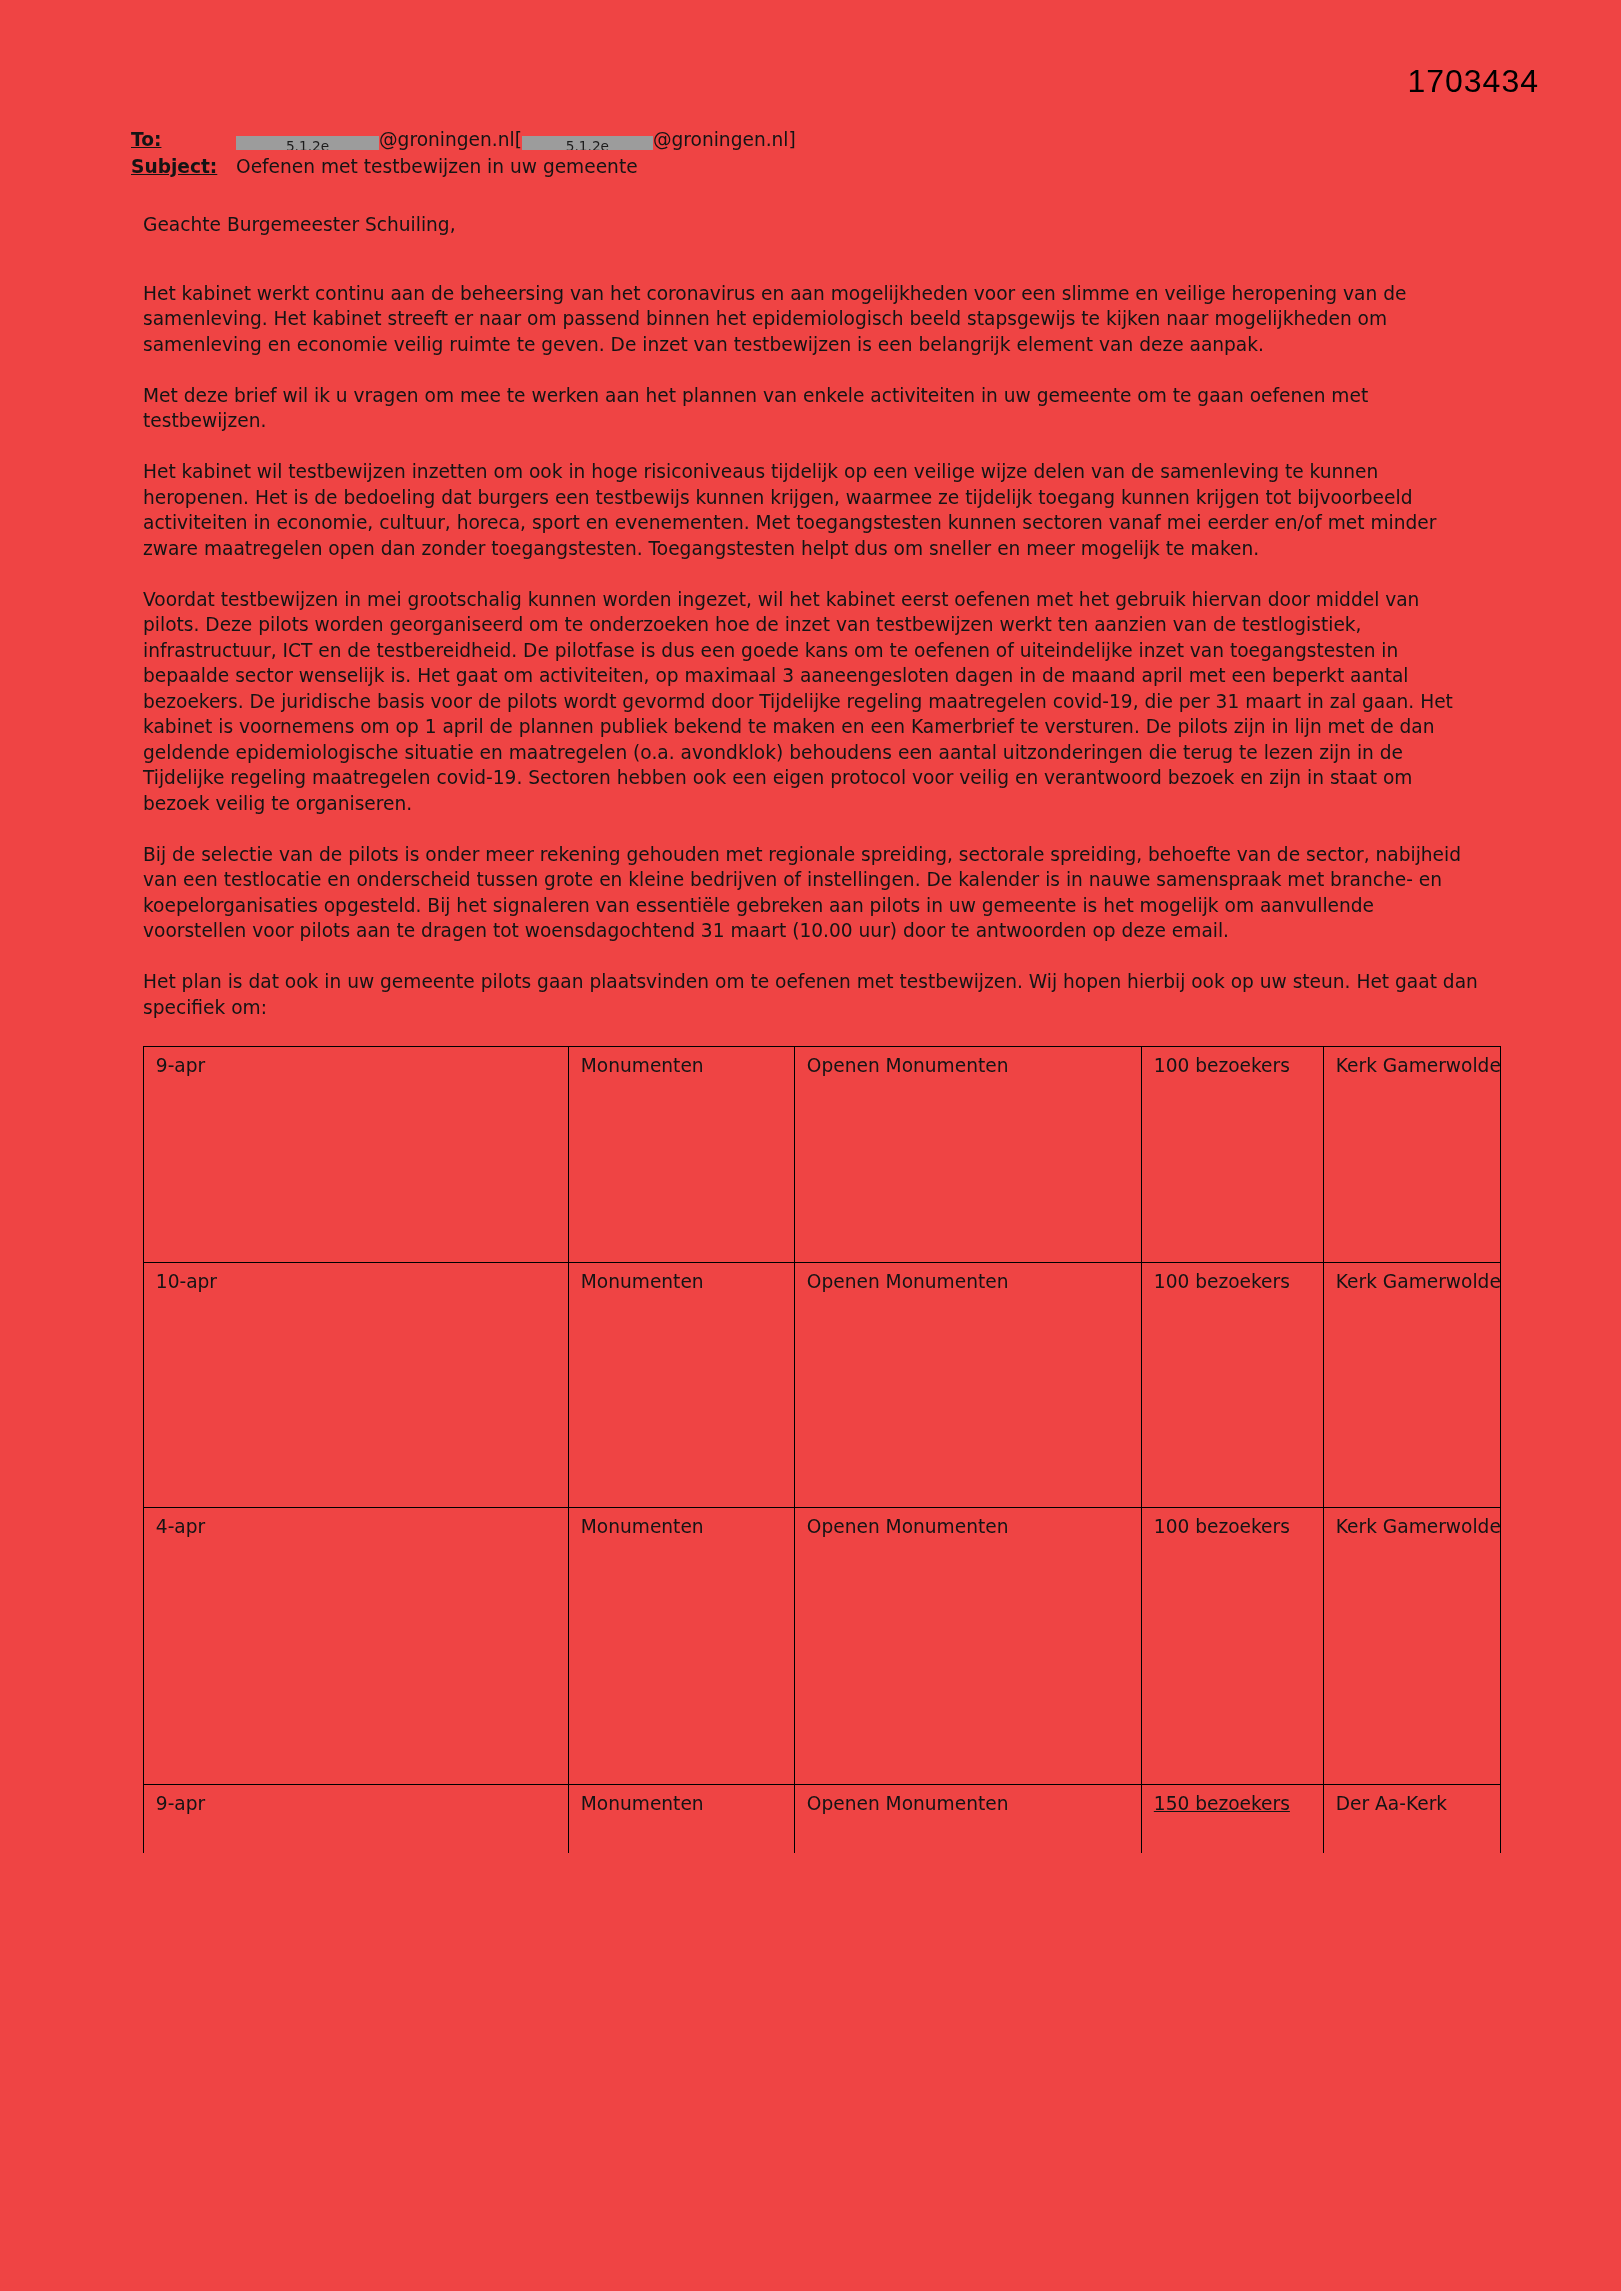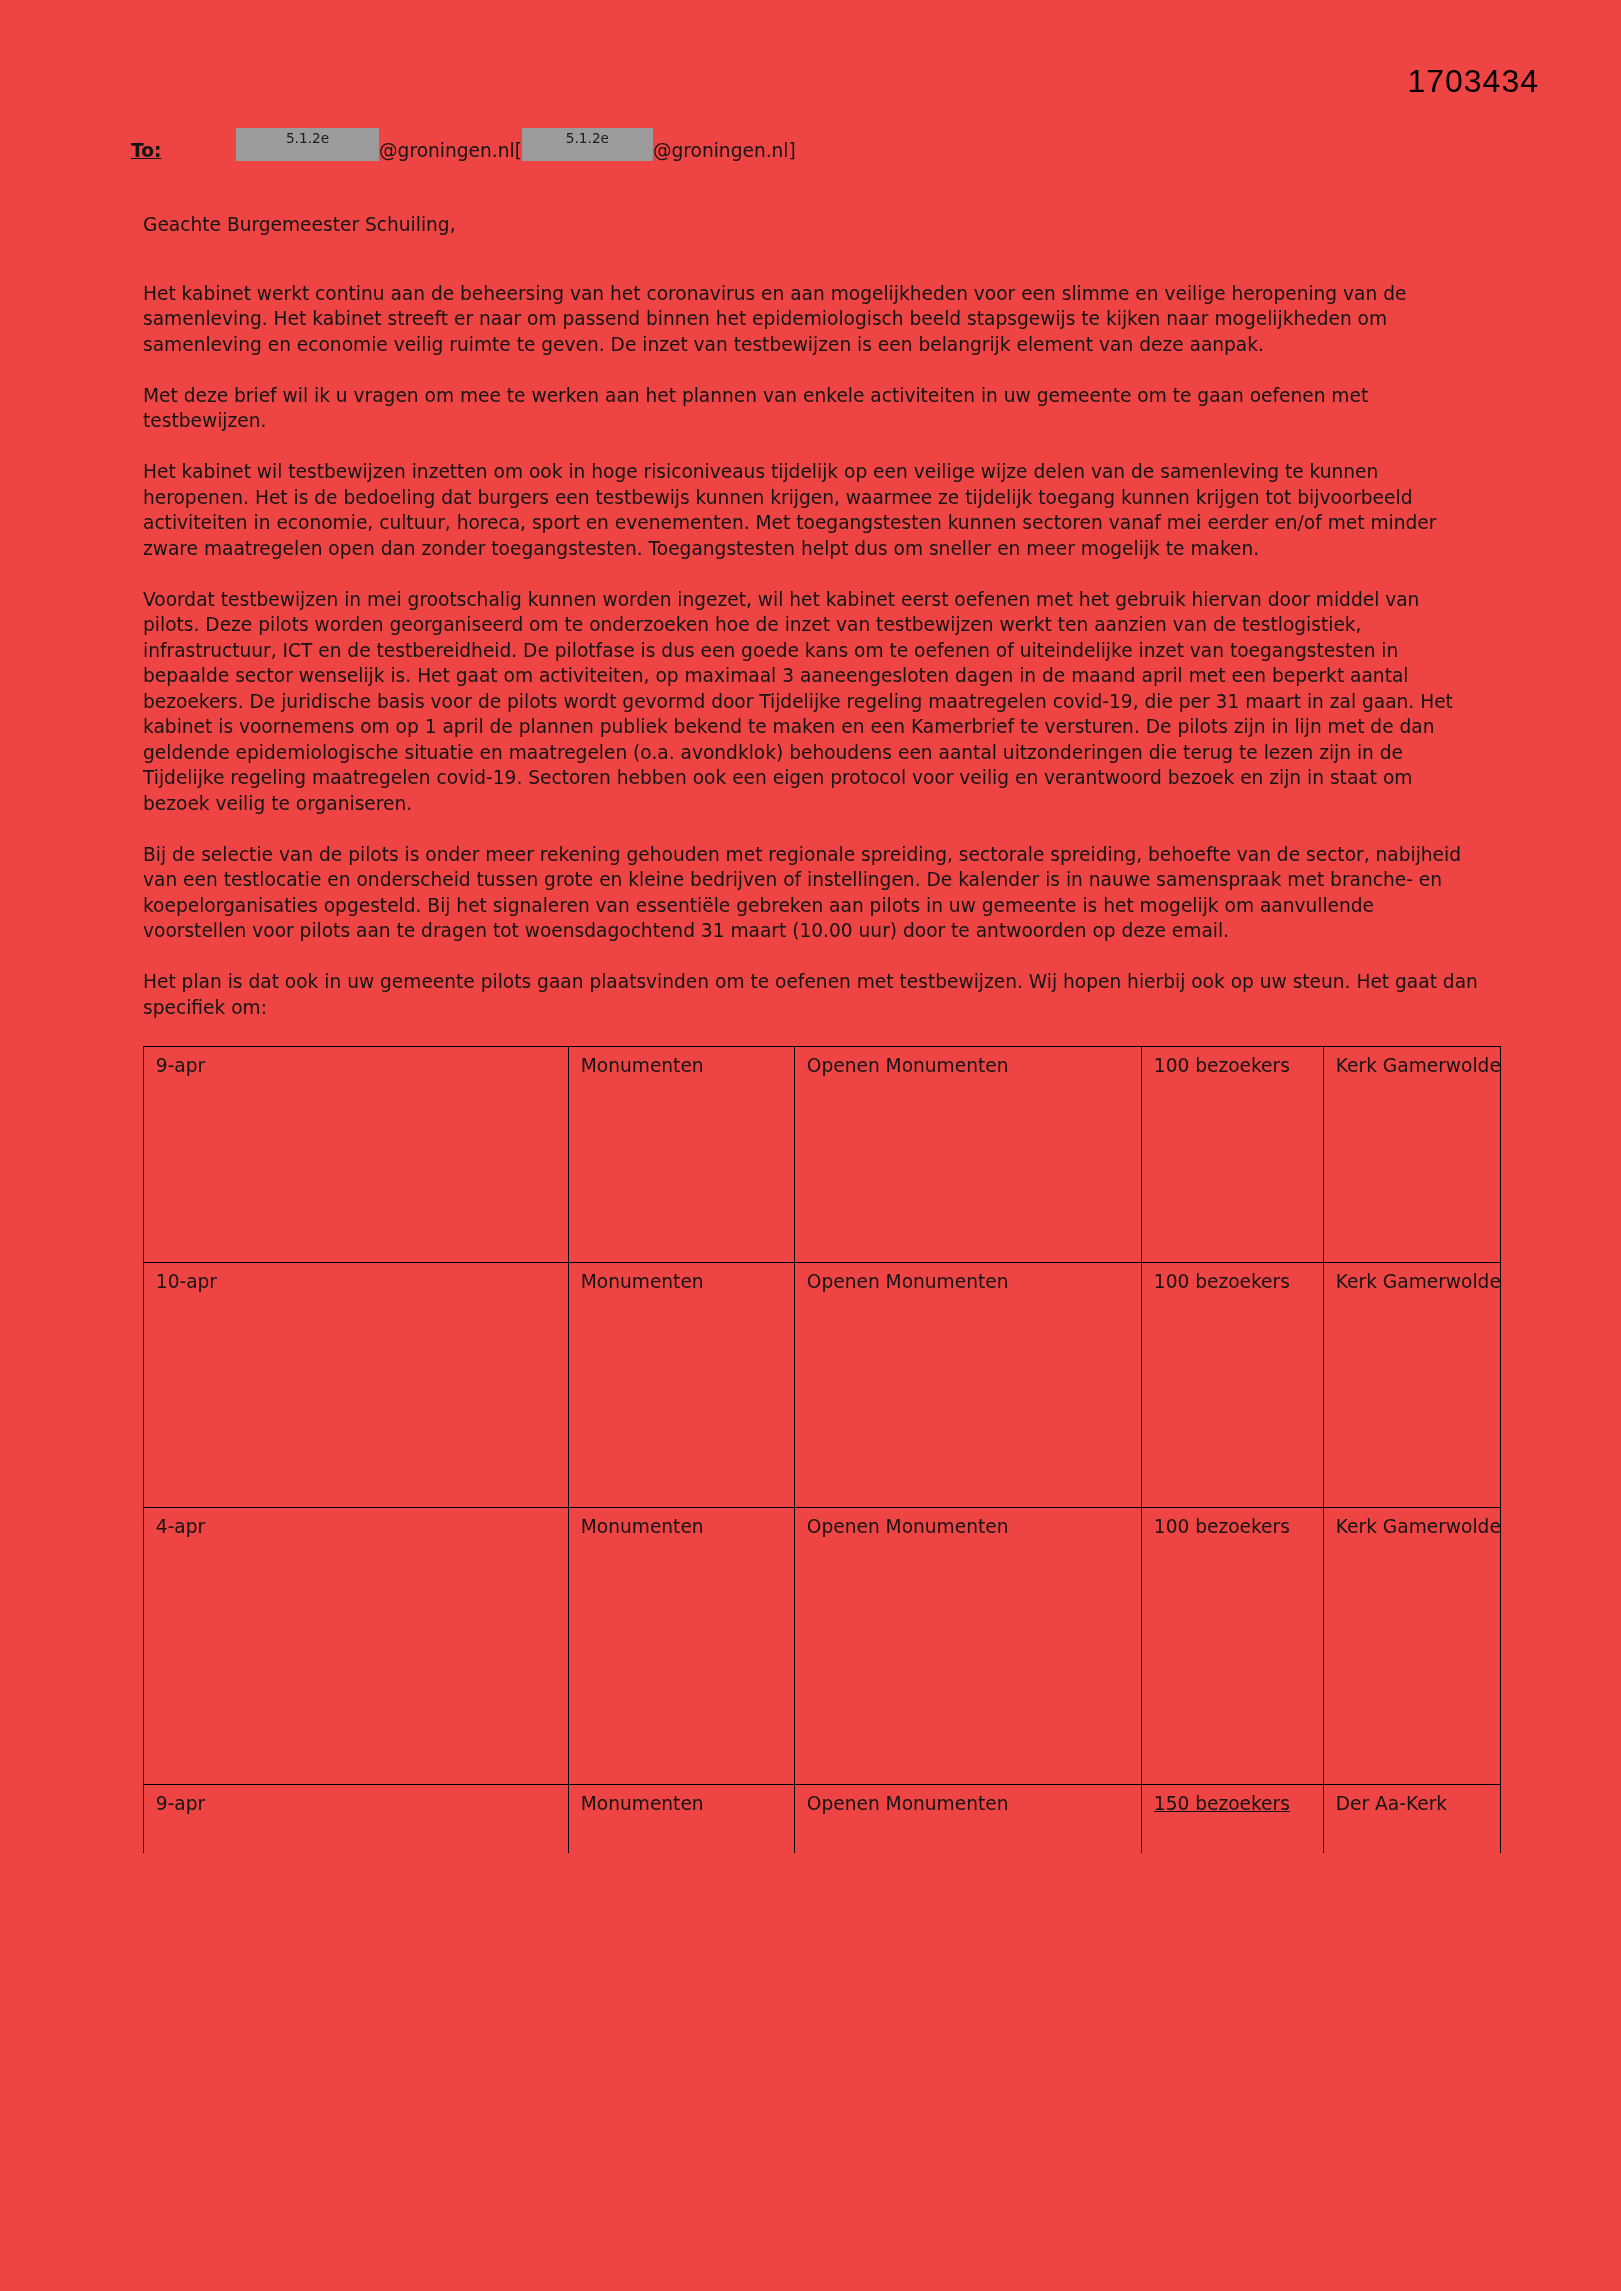--- a/index.html
+++ b/index.html
@@ -47,21 +47,21 @@
   }
   .header-value {
     white-space: nowrap;
   }
   .redaction {
     display: inline-block;
     background: #9c9c9c;
     color: #1c1c1c;
     font-size: 13.7px;
     line-height: 21.6px;
-    height: 33px;
+    height: 14px;
     text-align: center;
     vertical-align: text-bottom;
     overflow: hidden;
   }
   .redaction.r1 { width: 143px; }
   .redaction.r2 { width: 131px; }
   .letter-body {
     position: absolute;
     top: 212px;
     left: 143px;
@@ -97,20 +97,24 @@
 <body>
 
 <div class="page">
 
   <div class="doc-number">1703434</div>
 
   <div class="email-header">
     <div class="header-row">
       <span class="header-label">To:</span>
       <span class="header-value"><span class="redaction r1" style="background: rgb(156, 156, 156);">5.1.2e</span><span>@groningen.nl[</span><span class="redaction r2" style="background: rgb(156, 156, 156);">5.1.2e</span><span>@groningen.nl]</span></span>
+    </div>
+    <div class="header-row">
+      <span class="header-label">Subject:</span>
+      <span class="header-value">Oefenen met testbewijzen in uw gemeente</span>
     </div>
   </div>
 
   <div class="letter-body">
     <p class="greeting">Geachte Burgemeester Schuiling,</p>
     <p class="para">Het kabinet werkt continu aan de beheersing van het coronavirus en aan mogelijkheden voor een slimme en veilige heropening van de samenleving. Het kabinet streeft er naar om passend binnen het epidemiologisch beeld stapsgewijs te kijken naar mogelijkheden om samenleving en economie veilig ruimte te geven. De inzet van testbewijzen is een belangrijk element van deze aanpak.</p>
     <p class="para">Met deze brief wil ik u vragen om mee te werken aan het plannen van enkele activiteiten in uw gemeente om te gaan oefenen met testbewijzen.</p>
     <p class="para">Het kabinet wil testbewijzen inzetten om ook in hoge risiconiveaus tijdelijk op een veilige wijze delen van de samenleving te kunnen heropenen. Het is de bedoeling dat burgers een testbewijs kunnen krijgen, waarmee ze tijdelijk toegang kunnen krijgen tot bijvoorbeeld activiteiten in economie, cultuur, horeca, sport en evenementen. Met toegangstesten kunnen sectoren vanaf mei eerder en/of met minder zware maatregelen open dan zonder toegangstesten. Toegangstesten helpt dus om sneller en meer mogelijk te maken.</p>
     <p class="para">Voordat testbewijzen in mei grootschalig kunnen worden ingezet, wil het kabinet eerst oefenen met het gebruik hiervan door middel van pilots. Deze pilots worden georganiseerd om te onderzoeken hoe de inzet van testbewijzen werkt ten aanzien van de testlogistiek, infrastructuur, ICT en de testbereidheid. De pilotfase is dus een goede kans om te oefenen of uiteindelijke inzet van toegangstesten in bepaalde sector wenselijk is. Het gaat om activiteiten, op maximaal 3 aaneengesloten dagen in de maand april met een beperkt aantal bezoekers. De juridische basis voor de pilots wordt gevormd door Tijdelijke regeling maatregelen covid-19, die per 31 maart in zal gaan. Het kabinet is voornemens om op 1 april de plannen publiek bekend te maken en een Kamerbrief te versturen. De pilots zijn in lijn met de dan geldende epidemiologische situatie en maatregelen (o.a. avondklok) behoudens een aantal uitzonderingen die terug te lezen zijn in de Tijdelijke regeling maatregelen covid-19. Sectoren hebben ook een eigen protocol voor veilig en verantwoord bezoek en zijn in staat om bezoek veilig te organiseren.</p>
     <p class="para">Bij de selectie van de pilots is onder meer rekening gehouden met regionale spreiding, sectorale spreiding, behoefte van de sector, nabijheid van een testlocatie en onderscheid tussen grote en kleine bedrijven of instellingen. De kalender is in nauwe samenspraak met branche- en koepelorganisaties opgesteld. Bij het signaleren van essentiële gebreken aan pilots in uw gemeente is het mogelijk om aanvullende voorstellen voor pilots aan te dragen tot woensdagochtend 31 maart (10.00 uur) door te antwoorden op deze email.</p>

